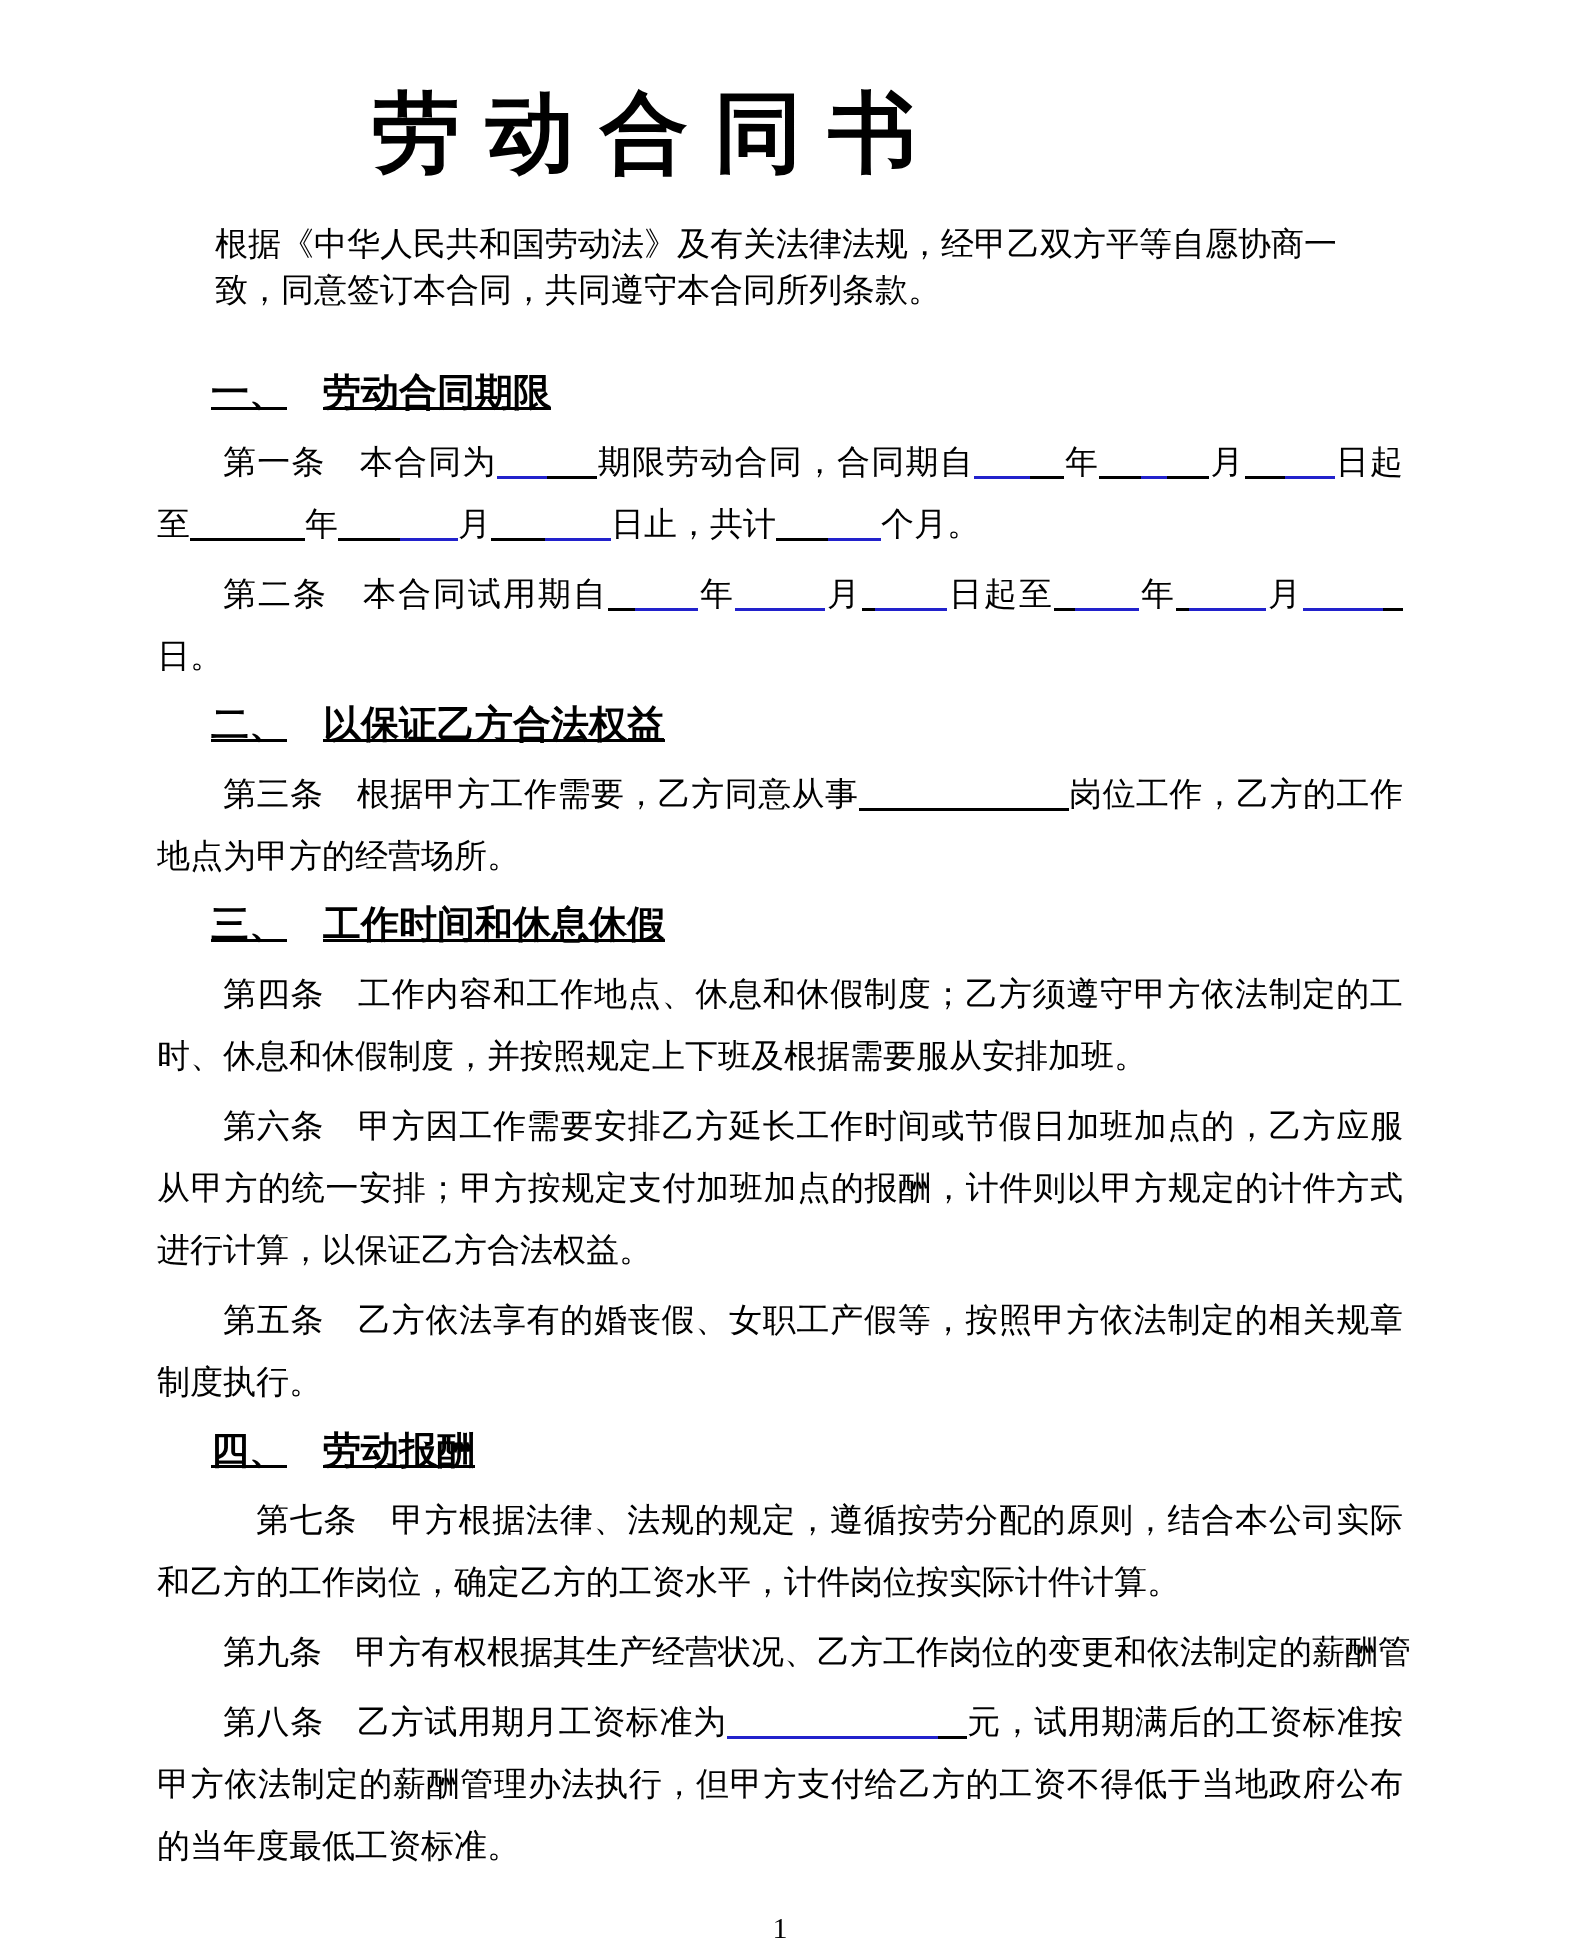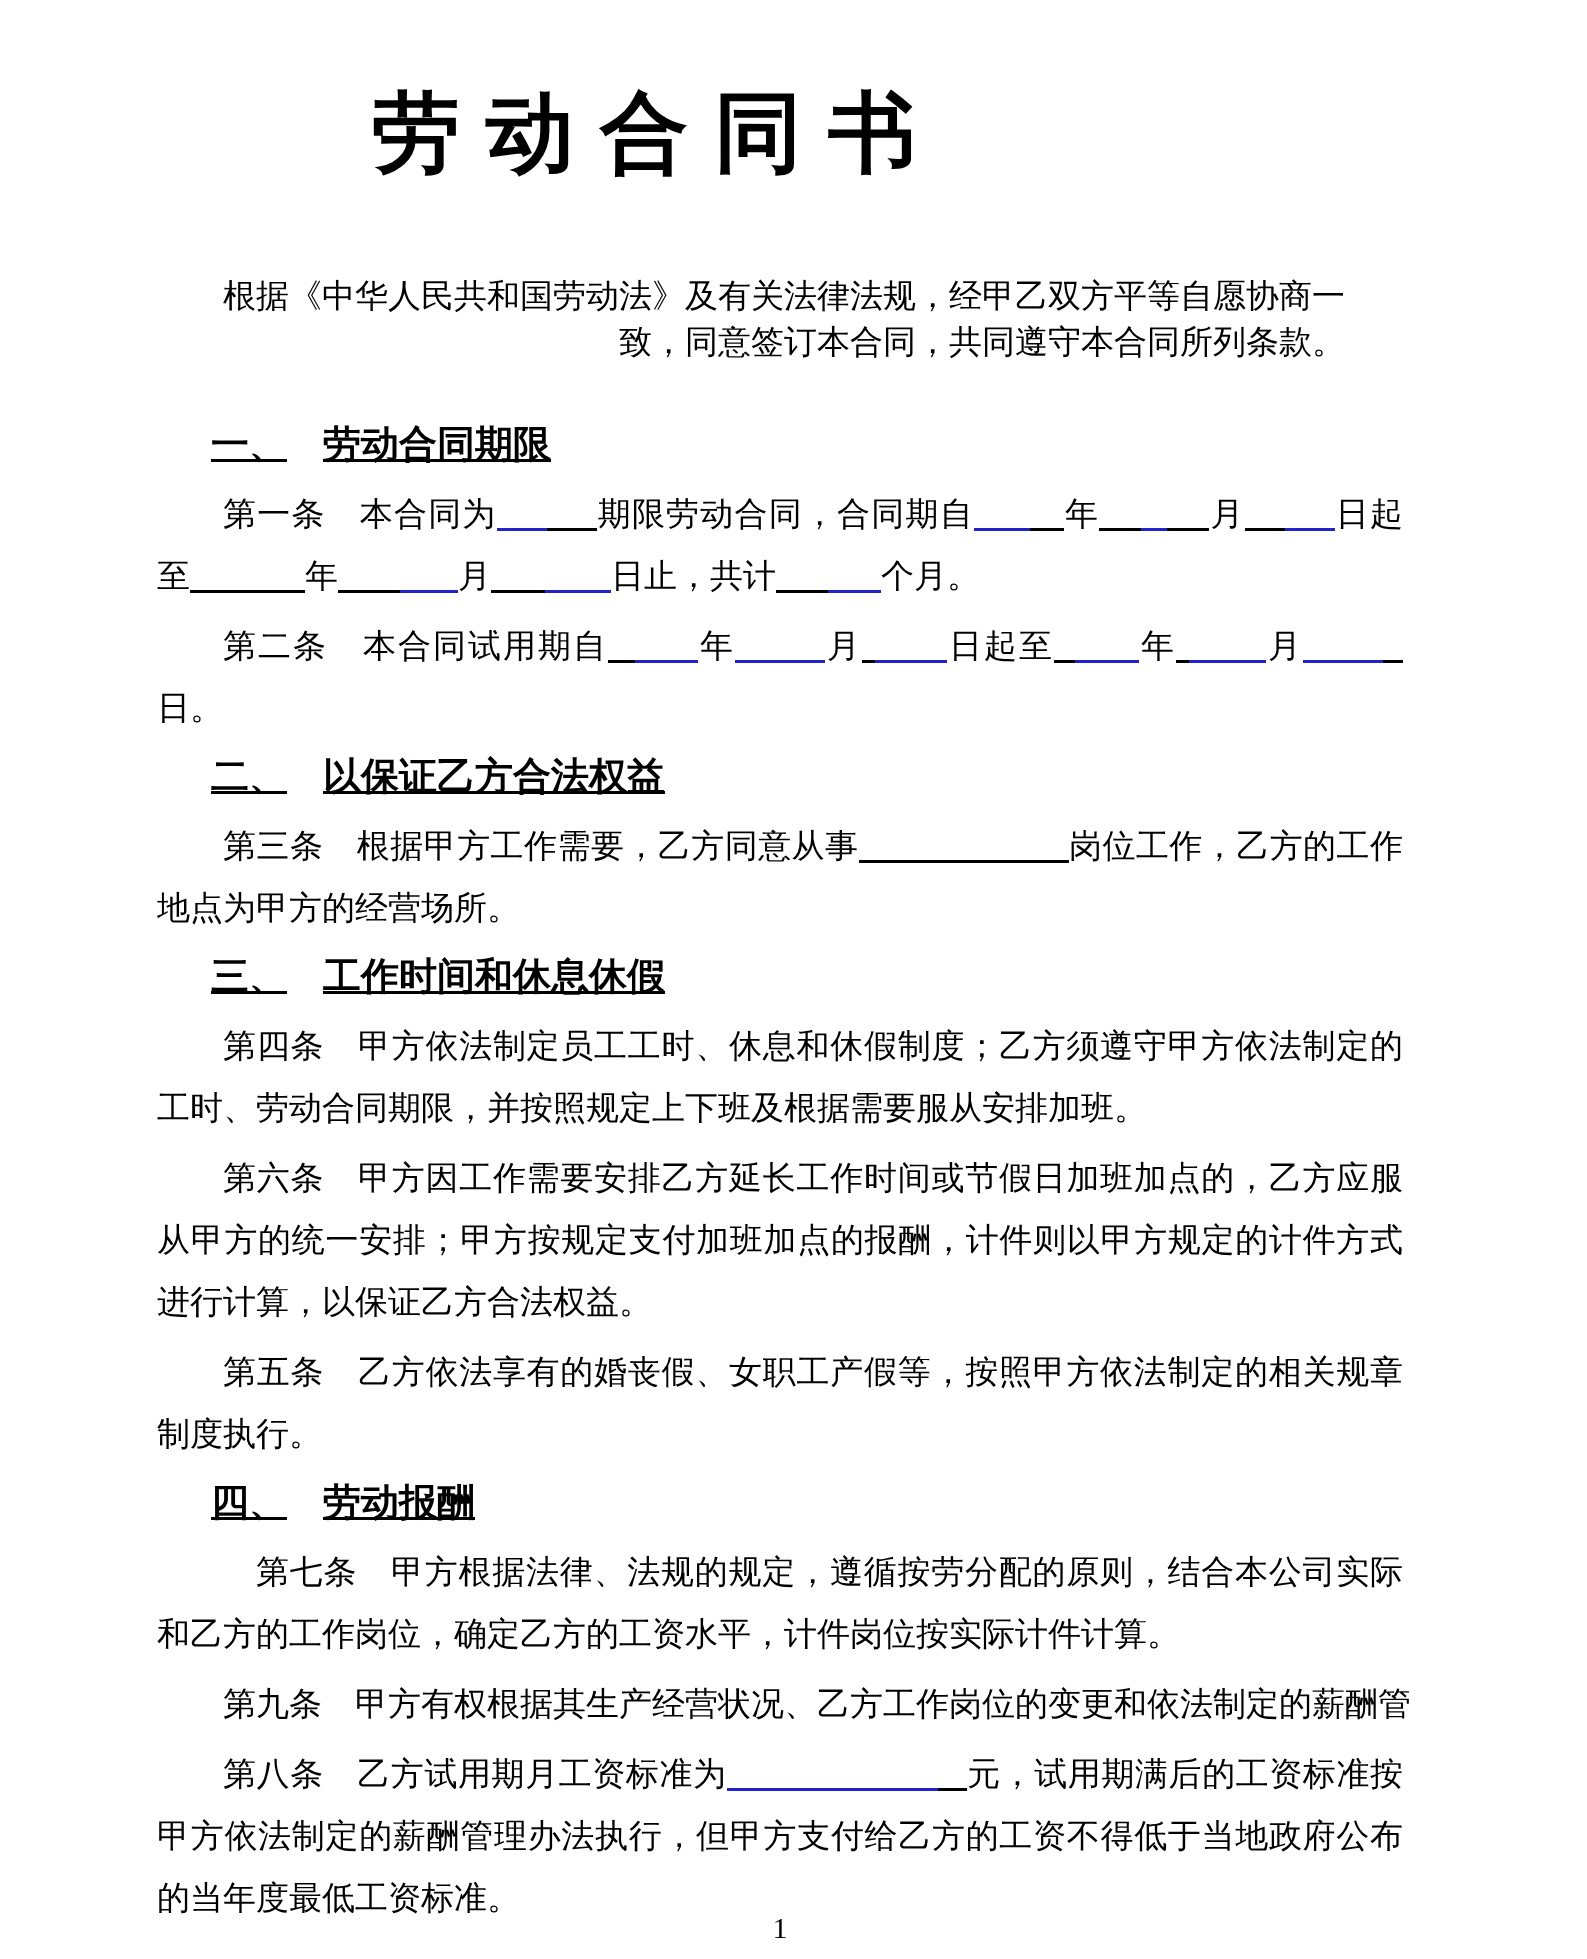--- a/index.html
+++ b/index.html
@@ -19,24 +19,24 @@
     padding-right: 270px;
     font-size: 88px;
     font-weight: 700;
     line-height: 110px;
     text-align: center;
     letter-spacing: 2px;
     white-space: pre;
   }
   p.intro {
     width: 1130px;
-    margin: 84px auto 48px;
+    margin: 32px auto 48px;
     font-size: 33px;
     line-height: 46px;
-    text-align: right;
+    text-align: left;
   }
   h2.section {
     margin: 6px 0 8px;
     padding-left: 66px;
     font-size: 38px;
     line-height: 62px;
     font-weight: 700;
     text-decoration: underline;
   }
   h2.section .num { margin-right: 36px; }
@@ -72,21 +72,21 @@
 <div class="page">
   <h1 class="title">劳 动 合 同 书</h1>
   <p class="intro">根据《中华人民共和国劳动法》及有关法律法规，经甲乙双方平等自愿协商一致，同意签订本合同，共同遵守本合同所列条款。</p>
   <div id="doc-body">
       <h2 class="section"><span class="num">一、</span><span>劳动合同期限</span></h2>
       <p class="clause"><span>第一条　本合同为</span><span class="blank" style="width: 100px; background-image: linear-gradient(to right, rgb(34, 34, 204) 0%, rgb(34, 34, 204) 50%, rgb(0, 0, 0) 50%, rgb(0, 0, 0) 100%);"></span><span>期限劳动合同，合同期自</span><span class="blank" style="width: 90px; background-image: linear-gradient(to right, rgb(34, 34, 204) 0%, rgb(34, 34, 204) 62%, rgb(0, 0, 0) 62%, rgb(0, 0, 0) 100%);"></span><span>年</span><span class="blank" style="width: 110px; background-image: linear-gradient(to right, rgb(0, 0, 0) 0%, rgb(0, 0, 0) 38%, rgb(34, 34, 204) 38%, rgb(34, 34, 204) 62%, rgb(0, 0, 0) 62%, rgb(0, 0, 0) 100%);"></span><span>月</span><span class="blank" style="width: 90px; background-image: linear-gradient(to right, rgb(0, 0, 0) 0%, rgb(0, 0, 0) 45%, rgb(34, 34, 204) 45%, rgb(34, 34, 204) 100%);"></span><span>日起至</span><span class="blank" style="width: 115px; background-image: linear-gradient(to right, rgb(0, 0, 0) 0%, rgb(0, 0, 0) 100%);"></span><span>年</span><span class="blank" style="width: 120px; background-image: linear-gradient(to right, rgb(0, 0, 0) 0%, rgb(0, 0, 0) 52%, rgb(34, 34, 204) 52%, rgb(34, 34, 204) 100%);"></span><span>月</span><span class="blank" style="width: 120px; background-image: linear-gradient(to right, rgb(0, 0, 0) 0%, rgb(0, 0, 0) 45%, rgb(34, 34, 204) 45%, rgb(34, 34, 204) 100%);"></span><span>日止，共计</span><span class="blank" style="width: 105px; background-image: linear-gradient(to right, rgb(0, 0, 0) 0%, rgb(0, 0, 0) 50%, rgb(34, 34, 204) 50%, rgb(34, 34, 204) 100%);"></span><span>个月。</span></p>
       <p class="clause"><span>第二条　本合同试用期自</span><span class="blank" style="width: 90px; background-image: linear-gradient(to right, rgb(0, 0, 0) 0%, rgb(0, 0, 0) 30%, rgb(34, 34, 204) 30%, rgb(34, 34, 204) 100%);"></span><span>年</span><span class="blank" style="width: 90px; background-image: linear-gradient(to right, rgb(34, 34, 204) 0%, rgb(34, 34, 204) 100%);"></span><span>月</span><span class="blank" style="width: 85px; background-image: linear-gradient(to right, rgb(0, 0, 0) 0%, rgb(0, 0, 0) 15%, rgb(34, 34, 204) 15%, rgb(34, 34, 204) 100%);"></span><span>日起至</span><span class="blank" style="width: 85px; background-image: linear-gradient(to right, rgb(0, 0, 0) 0%, rgb(0, 0, 0) 25%, rgb(34, 34, 204) 25%, rgb(34, 34, 204) 100%);"></span><span>年</span><span class="blank" style="width: 90px; background-image: linear-gradient(to right, rgb(0, 0, 0) 0%, rgb(0, 0, 0) 15%, rgb(34, 34, 204) 15%, rgb(34, 34, 204) 100%);"></span><span>月</span><span class="blank" style="width: 100px; background-image: linear-gradient(to right, rgb(34, 34, 204) 0%, rgb(34, 34, 204) 80%, rgb(0, 0, 0) 80%, rgb(0, 0, 0) 100%);"></span><span>日。</span></p>
       <h2 class="section"><span class="num">二、</span><span>以保证乙方合法权益</span></h2>
       <p class="clause"><span>第三条　根据甲方工作需要，乙方同意从事</span><span class="blank" style="width: 210px; background-image: linear-gradient(to right, rgb(0, 0, 0) 0%, rgb(0, 0, 0) 100%);"></span><span>岗位工作，乙方的工作地点为甲方的经营场所。</span></p>
       <h2 class="section"><span class="num">三、</span><span>工作时间和休息休假</span></h2>
-      <p class="clause"><span>第四条　甲方依法制定员工工时、休息和休假制度；乙方须遵守甲方依法制定的工时、劳动合同期限，并按照规定上下班及根据需要服从安排加班。</span></p>
+      <p class="clause"><span>第四条　工作内容和工作地点、休息和休假制度；乙方须遵守甲方依法制定的工时、休息和休假制度，并按照规定上下班及根据需要服从安排加班。</span></p>
       <p class="clause"><span>第六条　甲方因工作需要安排乙方延长工作时间或节假日加班加点的，乙方应服从甲方的统一安排；甲方按规定支付加班加点的报酬，计件则以甲方规定的计件方式进行计算，以保证乙方合法权益。</span></p>
       <p class="clause"><span>第五条　乙方依法享有的婚丧假、女职工产假等，按照甲方依法制定的相关规章制度执行。</span></p>
       <h2 class="section"><span class="num">四、</span><span>劳动报酬</span></h2>
       <p class="clause" style="text-indent: 99px;"><span>第七条　甲方根据法律、法规的规定，遵循按劳分配的原则，结合本公司实际和乙方的工作岗位，确定乙方的工资水平，计件岗位按实际计件计算。</span></p>
       <p class="clause nowrap"><span>第九条　甲方有权根据其生产经营状况、乙方工作岗位的变更和依法制定的薪酬管</span></p>
       <p class="clause"><span>第八条　乙方试用期月工资标准为</span><span class="blank" style="width: 240px; background-image: linear-gradient(to right, rgb(34, 34, 204) 0%, rgb(34, 34, 204) 88%, rgb(0, 0, 0) 88%, rgb(0, 0, 0) 100%);"></span><span>元，试用期满后的工资标准按甲方依法制定的薪酬管理办法执行，但甲方支付给乙方的工资不得低于当地政府公布的当年度最低工资标准。</span></p>
     </div>
   <div class="page-number">1</div>
 </div>
 

